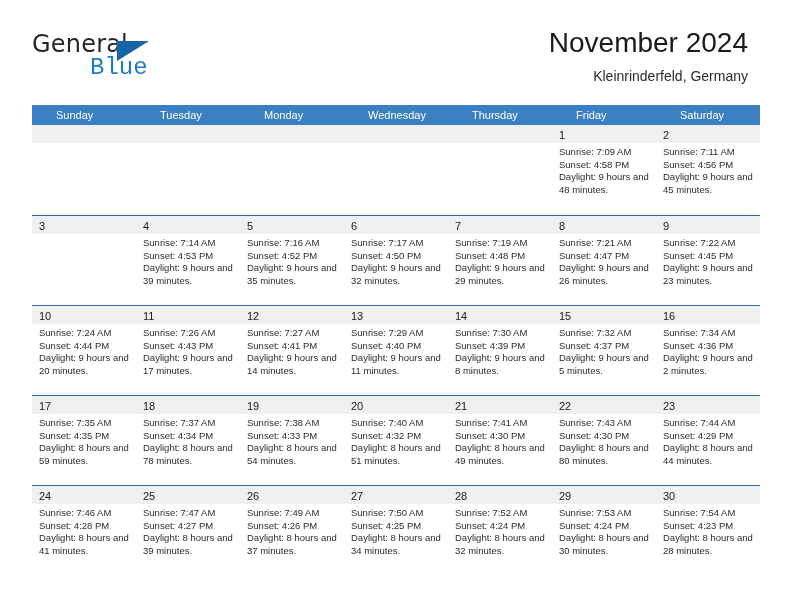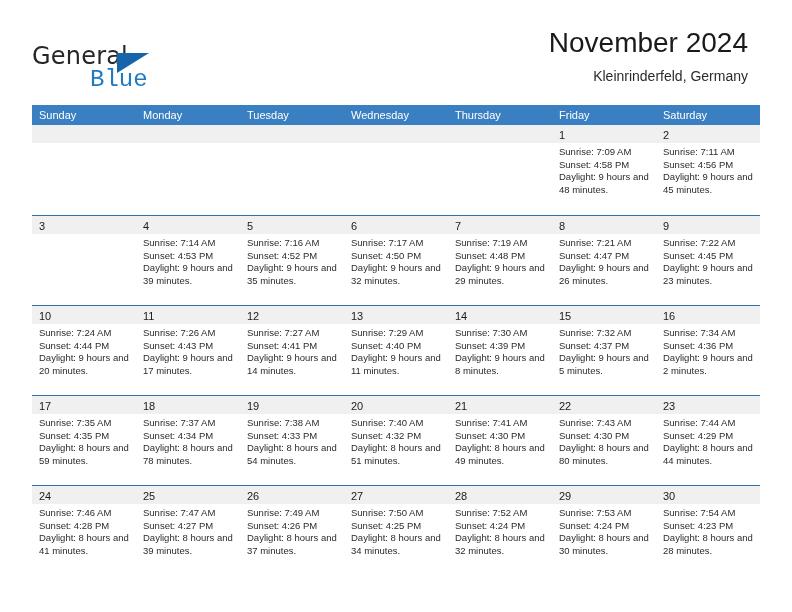--- a/index.html
+++ b/index.html
@@ -25,21 +25,21 @@
   .header {
     position: absolute;
     left: 32px;
     right: 32px;
     top: 26px;
     height: 70px;
   }
   .logo {
     position: absolute;
     left: 0;
-    top: 17px;
+    top: 5px;
     width: 170px;
     height: 56px;
   }
   .logo-general {
     font-size: 24px;
     color: #262626;
     letter-spacing: 0.2px;
     line-height: 26px;
     font-family: "DejaVu Sans", sans-serif;
     font-weight: 400;
@@ -95,21 +95,21 @@
   .weekdays {
     display: flex;
     background: #3a7fc1;
     height: 20px;
   }
   .weekday {
     flex: 1 1 0;
     color: #ffffff;
     font-size: 11px;
     line-height: 20px;
-    padding-left: 7px;
+    padding-left: 24px;
     box-sizing: border-box;
     white-space: nowrap;
   }
   .week {
     display: flex;
     height: 90px;
     border-top: 1px solid #2f6ea8;
     box-sizing: border-box;
   }
   .week:first-of-type {
@@ -166,22 +166,22 @@
       <div class="cal-title">November 2024</div>
       <div class="cal-subtitle">Kleinrinderfeld, Germany</div>
     </div>
 
   </div>
 
   <div class="calendar">
 
     <div class="weekdays">
       <div class="weekday">Sunday</div>
+      <div class="weekday">Tuesday</div>
       <div class="weekday">Monday</div>
-      <div class="weekday">Tuesday</div>
       <div class="weekday">Wednesday</div>
       <div class="weekday">Thursday</div>
       <div class="weekday">Friday</div>
       <div class="weekday">Saturday</div>
     </div>
 
     <div id="weeks-container">
         <div class="week">
           <div class="daycell empty">
             <div class="numbar"><span class="daynum"></span></div>

